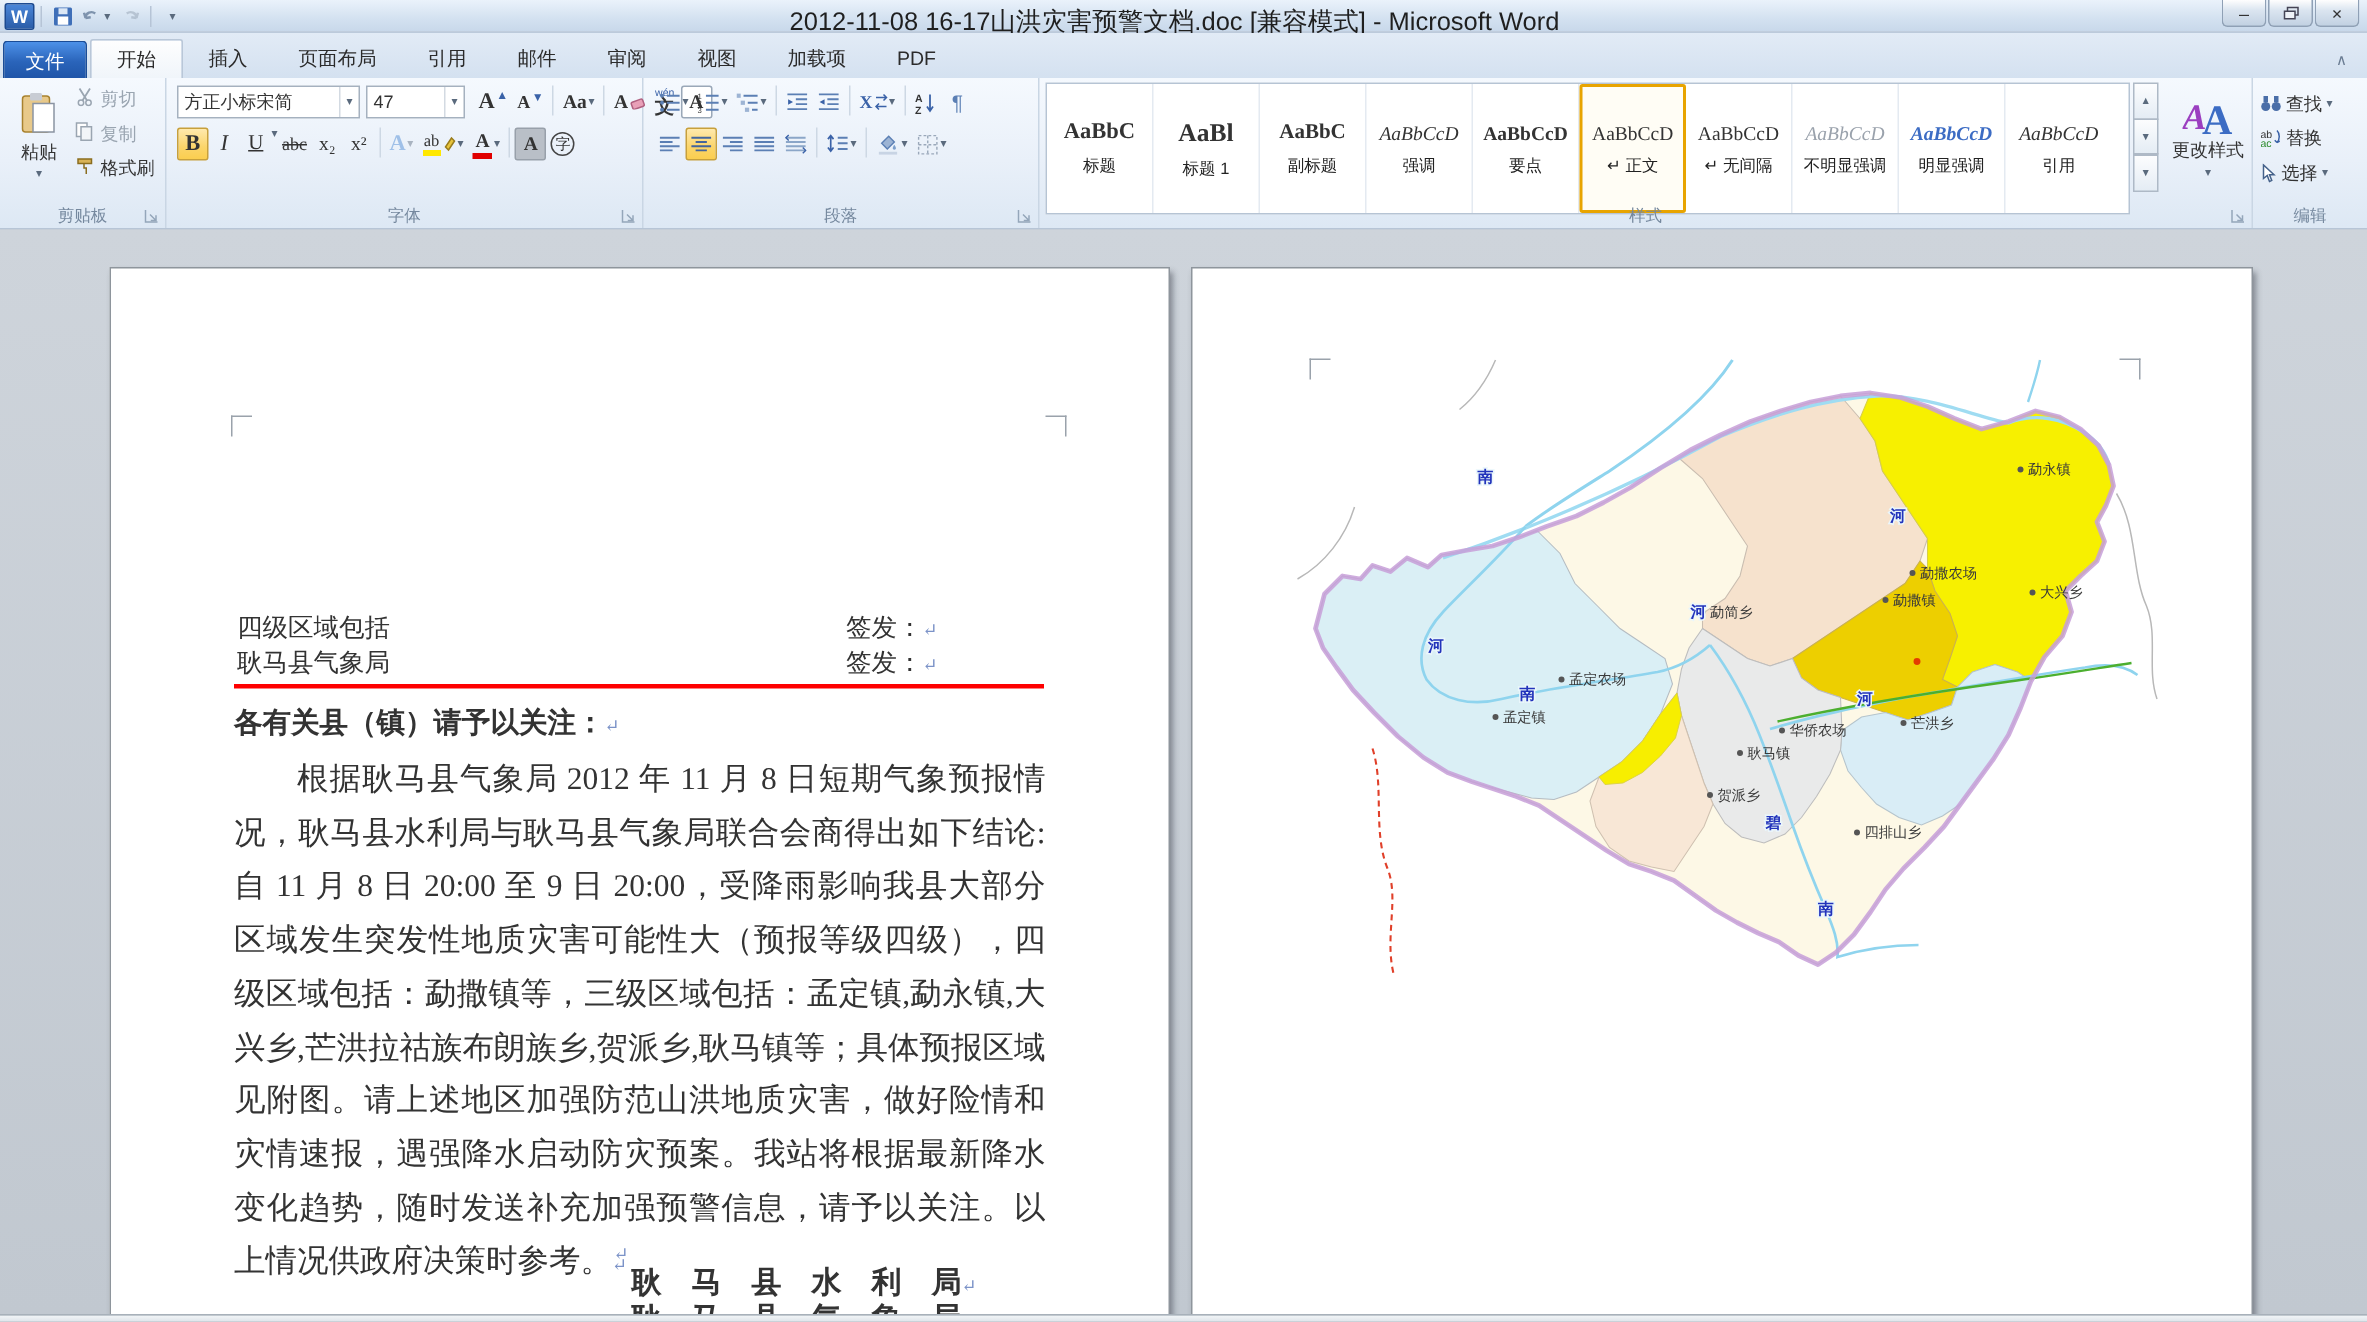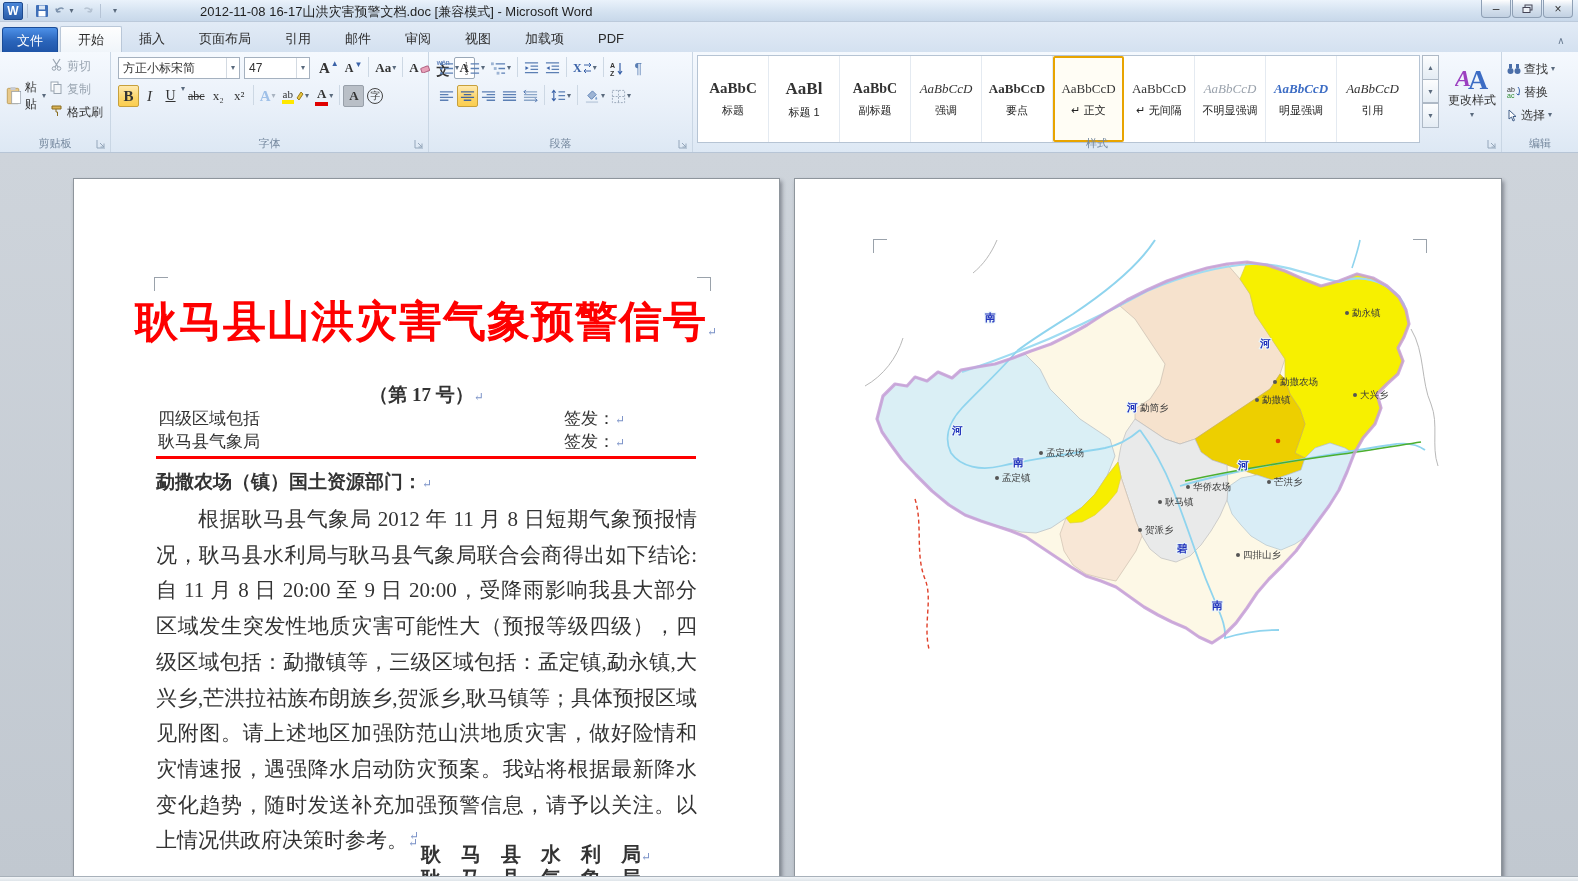--- a/index.html
+++ b/index.html
@@ -6,37 +6,37 @@
 html,body{width:1578px;height:881px;overflow:hidden}
 body{font-family:"Liberation Sans","DejaVu Sans",sans-serif;font-size:12px;color:#333;background:#c3cad2}
 .window{position:relative;width:1578px;height:881px;overflow:hidden}
 
 .titlebar{position:absolute;top:0;left:0;right:0;height:22px;background:linear-gradient(#eaf2fb,#d3e1f0 60%,#c8d8ea);border-bottom:1px solid #bccadb}
 .qat{position:absolute;left:3px;top:1px;display:flex;align-items:center;gap:2px;height:20px}
 .qbtn{display:inline-flex;align-items:center;justify-content:center;width:20px;height:18px;border-radius:2px;color:#44618a;font-size:13px}
 .word-logo{width:20px;height:18px;background:linear-gradient(#4a86d8,#2b5da8);color:#fff;font-weight:bold;font-size:12px;display:flex;align-items:center;justify-content:center;border-radius:2px;border:1px solid #1d4a8f}
 .qsep{width:1px;height:14px;background:#b6c4d6;margin:0 2px}
 .dim{opacity:.45}
-.title-text{position:absolute;left:200px;right:212px;top:3px;font-size:13px;color:#1f1f1f;white-space:nowrap;overflow:hidden}
+.title-text{position:absolute;left:200px;right:212px;top:3px;text-align:center;font-size:17px;color:#1f1f1f;white-space:nowrap;overflow:hidden}
 .winctl{position:absolute;right:5px;top:0;display:flex}
 .wbtn{width:30px;height:18px;margin-left:1px;border:1px solid #8fa0b5;border-top:none;border-radius:0 0 4px 4px;background:linear-gradient(#fefefe,#dbe5f0 40%,#c2d1e2);display:flex;align-items:center;justify-content:center;font-size:12px;color:#333;line-height:1}
 
 .tabrow{position:absolute;top:22px;left:0;right:0;height:30px;background:linear-gradient(#e2ebf6,#d4e1f0)}
 .filetab{position:absolute;left:2px;bottom:0;width:56px;height:25px;background:linear-gradient(#4d91e8,#2a64ba 55%,#1f55a8);color:#fff;text-align:center;line-height:25px;font-size:13px;border-radius:3px 3px 0 0;border:1px solid #1a4c97;border-bottom:none}
 .tabs{position:absolute;left:60px;bottom:0;display:flex;height:26px}
 .tab{height:26px;padding:0 17px;line-height:26px;font-size:13px;color:#2b2b2b}
 .tab.active{background:linear-gradient(#fefefe,#f0f5fa);border:1px solid #b9c7d8;border-bottom:none;border-radius:2px 2px 0 0;margin-bottom:-1px}
 .collapse-btn{position:absolute;right:8px;bottom:4px;width:18px;height:16px;display:flex;align-items:center;justify-content:center;color:#6a7c92;font-size:10px}
 
 .ribbon{position:absolute;top:52px;left:0;right:0;height:101px;background:linear-gradient(#f5f9fe,#e9f0f9 55%,#dde8f4);border-bottom:1px solid #b7c5d6}
 .rgroup{position:absolute;top:0;bottom:0;border-right:1px solid #c9d6e4}
 .glabel{position:absolute;bottom:1px;left:0;right:0;text-align:center;font-size:11px;color:#75889e}
 .launcher{position:absolute;bottom:2px;right:3px;width:12px;height:12px;opacity:.8}
 .g-clip{left:0;width:111px}.g-font{left:111px;width:318px}.g-para{left:429px;width:264px}.g-styles{left:693px;width:809px}.g-edit{left:1502px;width:76px}
-.bigbtn{position:absolute;left:5px;top:4px;width:42px;height:76px;display:flex;flex-direction:row;align-items:center;justify-content:flex-start;gap:2px;border:1px solid transparent;border-radius:2px;font-size:12px;color:#333;padding-top:4px}
+.bigbtn{position:absolute;left:5px;top:4px;width:42px;height:76px;display:flex;flex-direction:column;align-items:center;justify-content:flex-start;gap:2px;border:1px solid transparent;border-radius:2px;font-size:12px;color:#333;padding-top:4px}
 .sbtn{position:absolute;left:50px;height:22px;display:flex;gap:4px;font-size:12px;color:#333;white-space:nowrap}
 .gray-t{color:#9aa5b1}
 .tbtn{display:inline-flex;align-items:center;justify-content:center;height:22px;min-width:21px;border:1px solid transparent;border-radius:2px;font-size:13px;color:#333;padding:0 2px;gap:1px}
 .tbtn.sel{background:linear-gradient(#ffe9ad,#fbd56a 60%,#fbce4f);border-color:#c7a03c}
 .caret{font-size:8px;color:#5a6a7d;line-height:1}
 .row{position:absolute;display:flex;}
 .vsep{width:1px;height:20px;background:#cdd8e4;margin:0 3px}
 .combo{display:flex;align-items:center;height:22px;background:#fff;border:1px solid #a5b1bf;font-size:12px;padding-left:4px}
 .combo .cdrop{margin-left:auto;width:13px;height:100%;border-left:1px solid #d3dae2;display:flex;align-items:center;justify-content:center}
 .serifB{font-family:"Liberation Serif","DejaVu Serif",serif}
@@ -475,28 +475,26 @@
       </div>
       <div class="glabel">编辑</div>
     </div>
   </div>
 
   <div class="docarea">
 
     <div class="page page1 ser">
       <div class="cmark tl" style="left:80px;top:98px"></div>
       <div class="cmark tr" style="right:68px;top:98px"></div>
-      <div class="doc-title"><span>耿马县山洪灾害气象预警信号</span><span class="pmark">↵</span></div>
-      <div class="issue"><span>（第 17 号）</span><span class="pmark">↵</span></div>
       <div class="orgrow" style="top:228px">四级区域包括</div>
       <div class="signl" style="top:228px"><span>签发：</span><span class="pmark">↵</span></div>
       <div class="orgrow" style="top:251px">耿马县气象局</div>
       <div class="signl" style="top:251px"><span>签发：</span><span class="pmark">↵</span></div>
       <div class="redrule"></div>
-      <div class="salut"><span>勐撒农场（镇）国土资源部门：</span><span class="pmark">↵</span></div>
+      <div class="salut"><span>各有关县（镇）请予以关注：</span><span class="pmark">↵</span></div>
       <div class="bodytext"><span>根据耿马县气象局 2012 年 11 月 8 日短期气象预报情况，耿马县水利局与耿马县气象局联合会商得出如下结论:自 11 月 8 日 20:00 至 9 日 20:00，受降雨影响我县大部分区域发生突发性地质灾害可能性大（预报等级四级），四级区域包括：勐撒镇等，三级区域包括：孟定镇,勐永镇,大兴乡,芒洪拉祜族布朗族乡,贺派乡,耿马镇等；具体预报区域见附图。请上述地区加强防范山洪地质灾害，做好险情和灾情速报，遇强降水启动防灾预案。我站将根据最新降水变化趋势，随时发送补充加强预警信息，请予以关注。以上情况供政府决策时参考。</span><span class="pmark">↵</span></div>
       <div class="lonely-p pmark">↵</div>
       <div class="sig" style="top:662px"><span>耿　马　县　水　利　局</span><span class="pmark">↵</span></div>
       <div class="sig" style="top:686px"><span>耿　马　县　气　象　局</span><span class="pmark">↵</span></div>
     </div>
 
     <div class="page page2">
       <div class="cmark tl" style="left:78px;top:60px"></div>
       <div class="cmark tr" style="right:74px;top:60px"></div>
 

